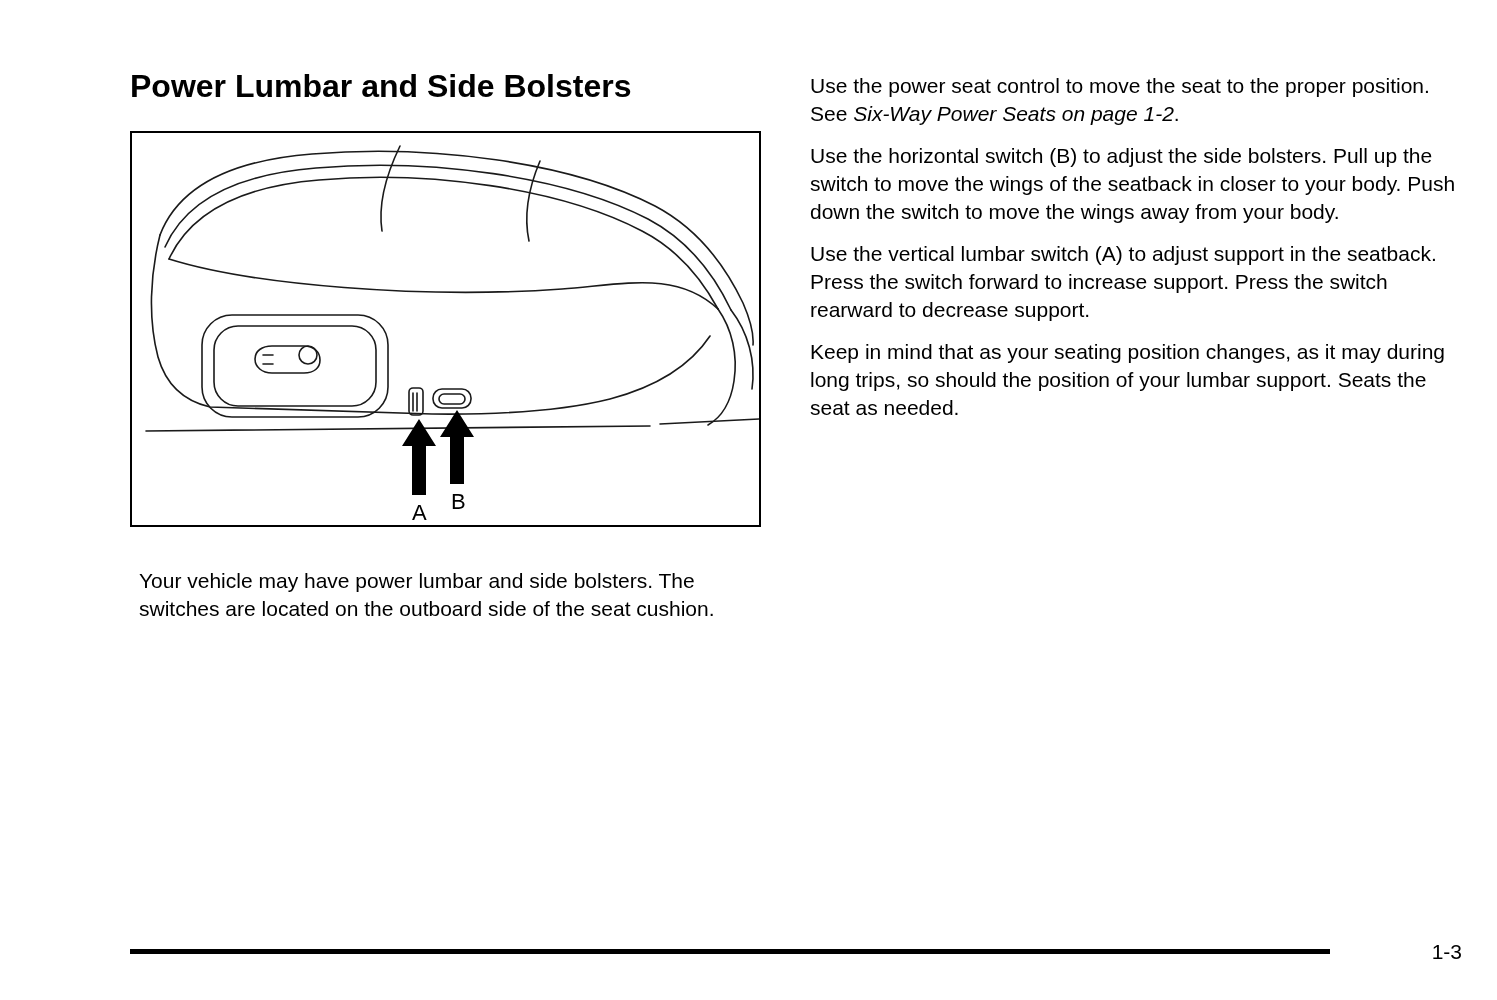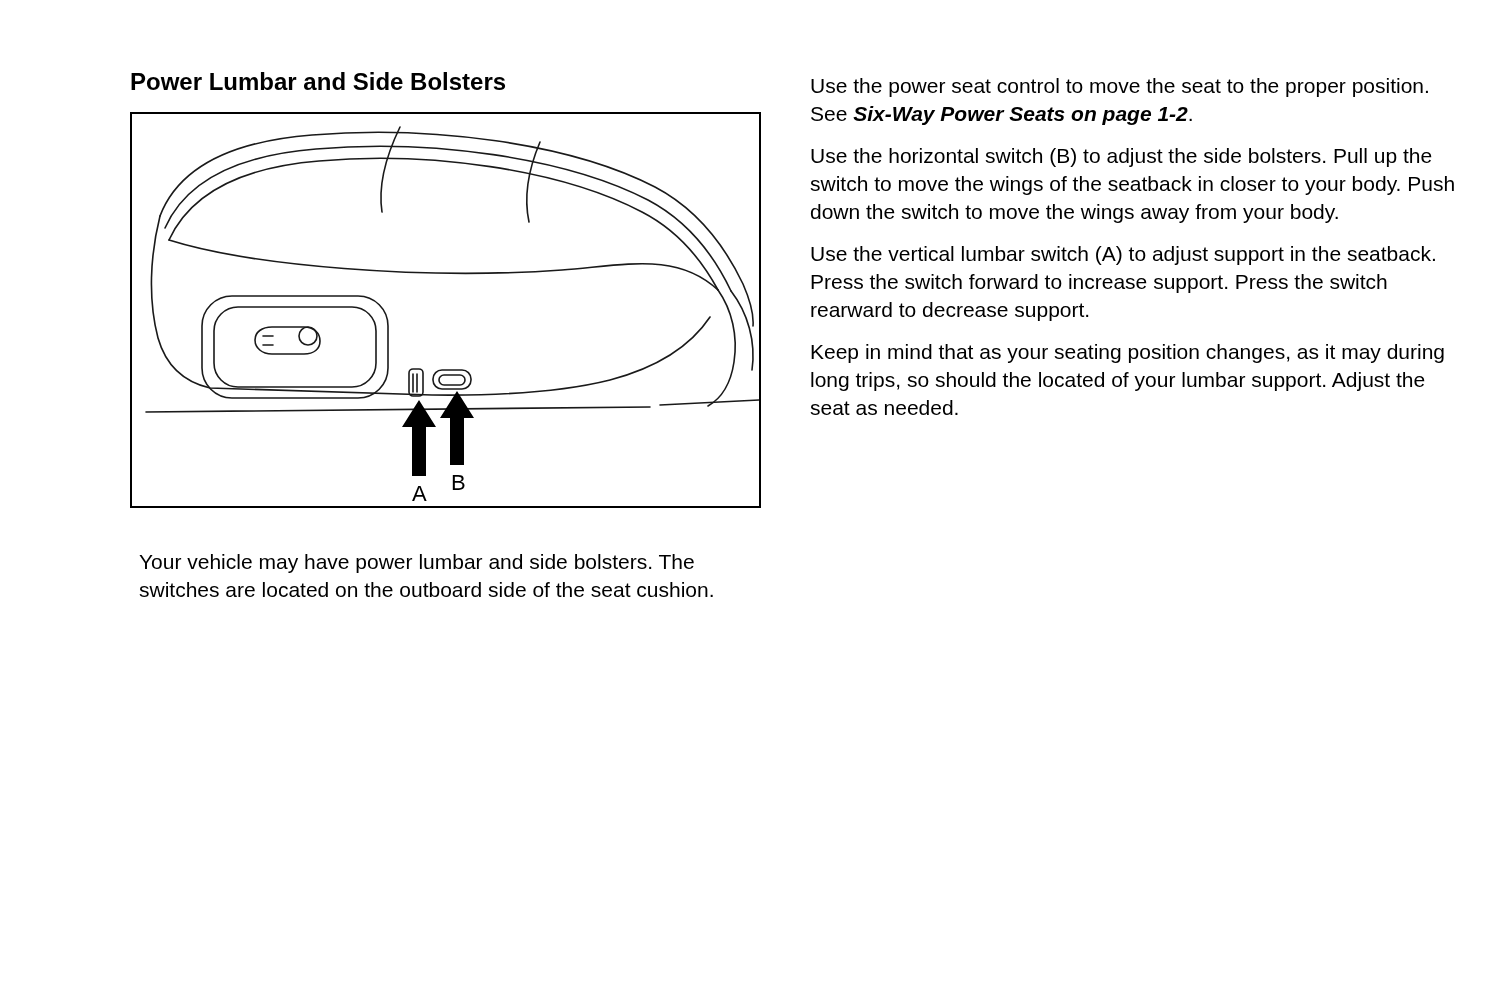--- a/index.html
+++ b/index.html
@@ -22,23 +22,23 @@
     top: 68px;
     width: 632px;
   }
   .col-right {
     position: absolute;
     left: 810px;
     top: 72px;
     width: 648px;
   }
   h1.title {
-    font-size: 24px;
+    font-size: 32px;
     font-weight: bold;
-    margin: 0 0 16px 0;
+    margin: 0 0 26px 0;
     line-height: 1.15;
     letter-spacing: 0;
   }
   .figure-box {
     width: 631px;
     height: 396px;
     border: 2px solid #000;
     box-sizing: border-box;
     background: #ffffff;
   }
@@ -63,21 +63,21 @@
   .footer-rule {
     width: 1200px;
     height: 5px;
     background: #000;
   }
   .page-number {
     margin-left: auto;
     font-size: 21px;
     line-height: 21px;
   }
-  em.xref { font-style: italic; font-weight: bold; }
+  em.xref { font-style: italic; }
   svg text {
     font-family: "Liberation Sans", sans-serif;
     fill: #000;
   }
 </style>
 </head>
 <body>
 
 <div class="page">
 
@@ -129,17 +129,21 @@
       </svg>
     </div>
 
     <p class="body-text caption">Your vehicle may have power lumbar and side bolsters. The switches are located on the outboard side of the seat cushion.</p>
   </div>
 
   <div class="col-right">
     <p class="body-text"><span>Use the power seat control to move the seat to the proper position. See </span><em class="xref">Six-Way Power Seats on page 1-2</em><span>.</span></p>
     <p class="body-text">Use the horizontal switch (B) to adjust the side bolsters. Pull up the switch to move the wings of the seatback in closer to your body. Push down the switch to move the wings away from your body.</p>
     <p class="body-text">Use the vertical lumbar switch (A) to adjust support in the seatback. Press the switch forward to increase support. Press the switch rearward to decrease support.</p>
-    <p class="body-text">Keep in mind that as your seating position changes, as it may during long trips, so should the located of your lumbar support. Adjust the seat as needed.</p>
+    <p class="body-text">Keep in mind that as your seating position changes, as it may during long trips, so should the position of your lumbar support. Seats the seat as needed.</p>
   </div>
 
+  <div class="footer">
+    <div class="footer-rule"></div>
+    <div class="page-number">1-3</div>
+  </div>
 
 </div>
 
 </body></html>

